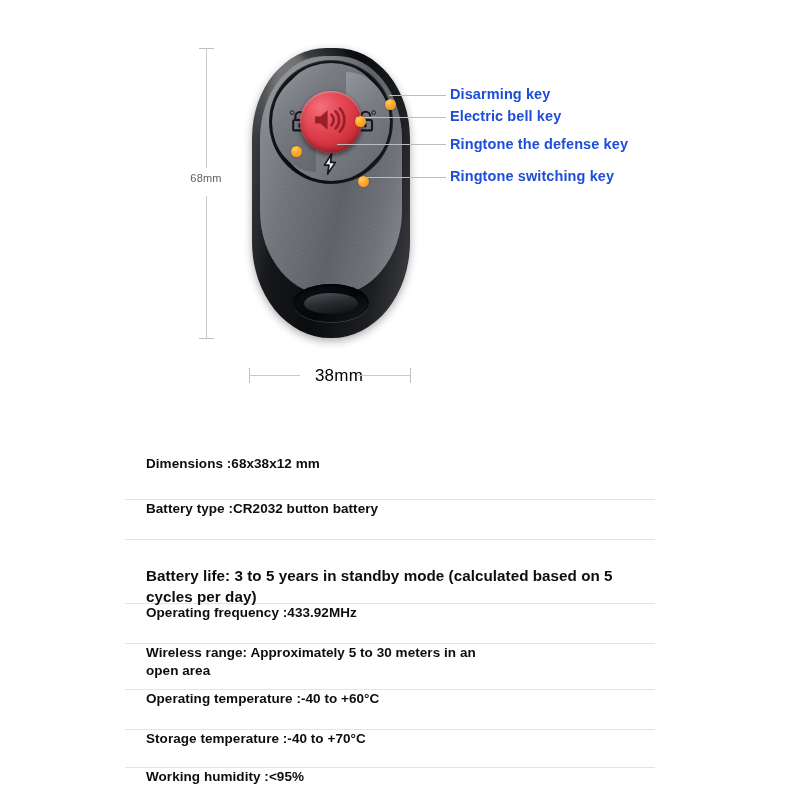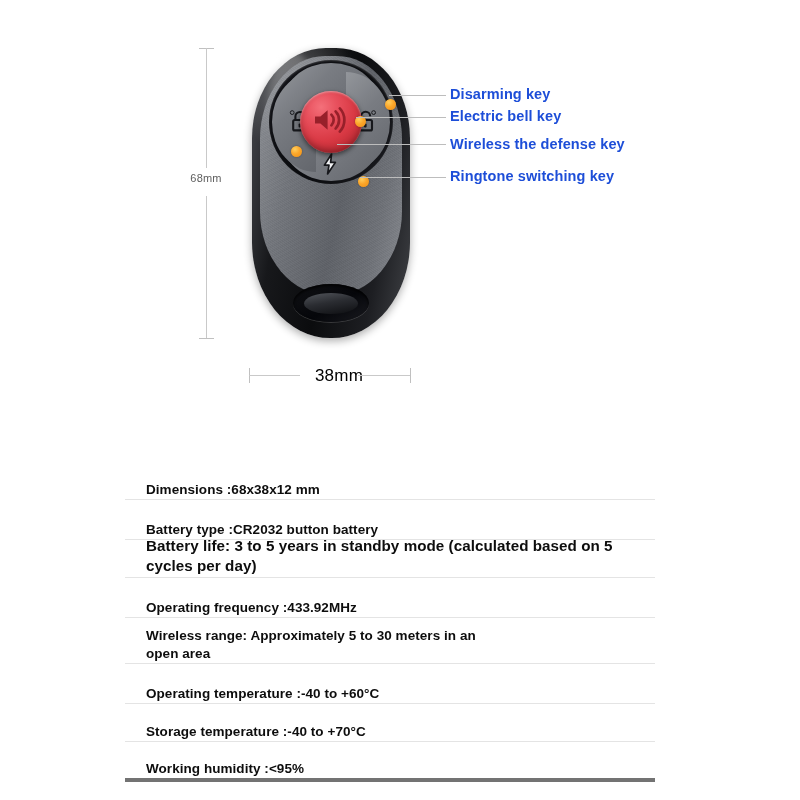--- a/index.html
+++ b/index.html
@@ -239,34 +239,34 @@
   #spec-table {
     position: absolute;
     left: 125px;
     top: 455px;
     width: 530px;
   }
   .spec-row {
     position: relative;
     border-bottom: 1px solid #e4e4e4;
     display: flex;
-    align-items: flex-end;
+    align-items: flex-start;
     padding-left: 21px;
   }
   .spec-row:last-child { border-bottom: 4px solid #737373; }
   .spec-text {
     font-size: 13.5px;
     font-weight: bold;
     color: #0d0d0d;
     line-height: 1.35;
     letter-spacing: .05px;
   }
   .spec-row.r0 { height: 45px; }
   .spec-row.r1 { height: 40px; }
-  .spec-row.r2 { height: 38px; }
+  .spec-row.r2 { height: 38px; margin-top: 26px; }
   .spec-row.r2 .spec-text { font-size: 15.2px; }
   .spec-row.r3 { height: 40px; }
   .spec-row.r4 { height: 46px; }
   .spec-row.r5 { height: 40px; }
   .spec-row.r6 { height: 38px; }
   .spec-row.r7 { height: 40px; }
 </style>
 </head>
 <body>
 
@@ -343,21 +343,21 @@
       </div>
     </div>
 
     <div class="leader" style="left:389px; top:95px;  width:57px;"></div>
     <div class="leader" style="left:356px; top:117px; width:90px;"></div>
     <div class="leader" style="left:337px; top:144px; width:109px;"></div>
     <div class="leader" style="left:360px; top:177px; width:86px;"></div>
 
     <div class="callout-label" style="left:450px; top:86px;">Disarming key</div>
     <div class="callout-label" style="left:450px; top:108px;">Electric bell key</div>
-    <div class="callout-label" style="left:450px; top:136px;">Wireless the defense key</div>
+    <div class="callout-label" style="left:450px; top:136px;">Ringtone the defense key</div>
     <div class="callout-label" style="left:450px; top:168px;">Ringtone switching key</div>
   </div>
 
   <div id="spec-table">
     <div class="spec-row r0">
       <span class="spec-text">Dimensions :68x38x12 mm</span>
     </div>
     <div class="spec-row r1">
       <span class="spec-text">Battery type :CR2032 button battery</span>
     </div>

